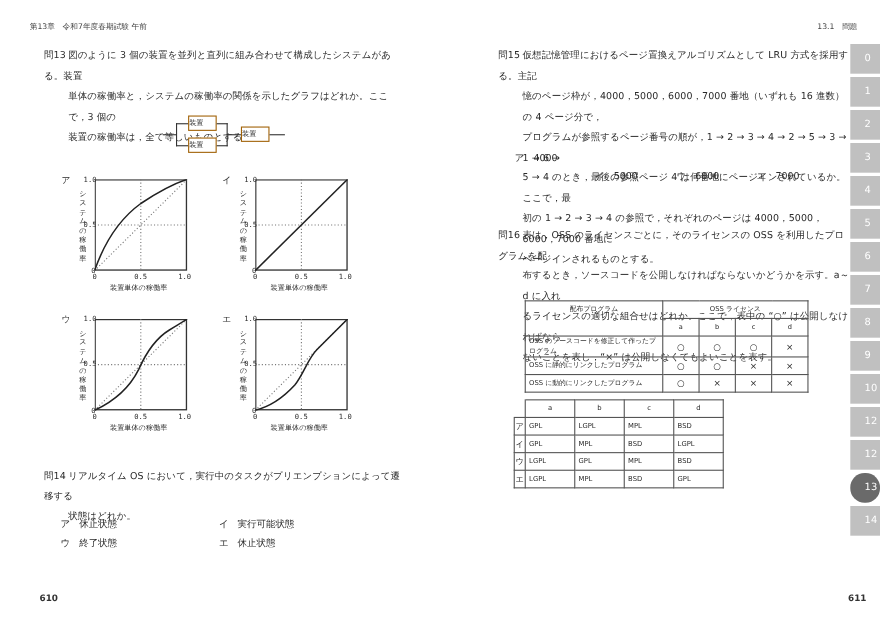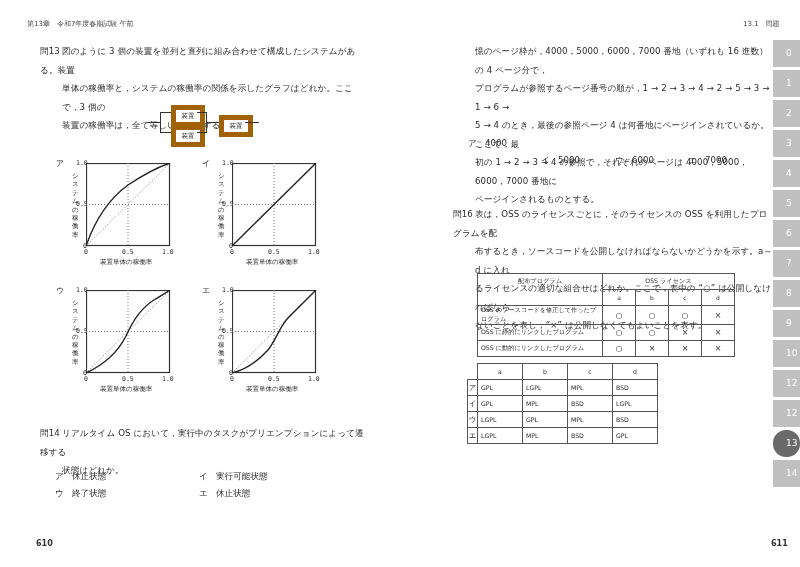--- a/index.html
+++ b/index.html
@@ -6,22 +6,22 @@
   body{width:800px;height:567px;position:relative;overflow:hidden;
        font-family:"DejaVu Sans","Liberation Sans",sans-serif;color:#2a2a2a;}
   .abs{position:absolute;}
   .hdr{font-size:7px;color:#444;}
   .q{font-size:8.6px;line-height:18.5px;letter-spacing:0.1px;}
   .q .num{display:inline-block;width:22px;}
   .q .ind{padding-left:22px;}
   .opt{font-size:8.6px;}
   .pageno{font-size:8px;font-weight:bold;color:#333;}
   
-  .dev{position:absolute;width:24px;height:12px;border:5px solid #a16207;background:#fff;
-       font-size:6.5px;text-align:center;line-height:12px;}
+  .dev{position:absolute;width:24px;height:12px;border:1px solid #a16207;background:#fff;
+       font-size:6.5px;text-align:left;line-height:12px;}
   .ln{position:absolute;background:#333;}
   
   .chart-label{font-size:8px;}
   .tick{font-size:6.5px;font-family:"DejaVu Sans Mono","Liberation Mono",monospace;}
   .axis-x{font-size:6.5px;}
   .axis-y{font-size:6.5px;width:8px;line-height:8.4px;text-align:left;}
   
   table{border-collapse:collapse;font-size:6.2px;}
   td,th{border:1px solid #555;font-weight:normal;}
   .t1 td{height:15px;padding:0 3px;}
@@ -140,20 +140,21 @@
   <div class="ind">状態はどれか。</div>
 </div>
 <div class="abs opt" style="left:55px;top:471px;"><span>ア</span>&nbsp;&nbsp;&nbsp;<span>休止状態</span></div>
 <div class="abs opt" style="left:199px;top:471px;"><span>イ</span>&nbsp;&nbsp;&nbsp;<span>実行可能状態</span></div>
 <div class="abs opt" style="left:55px;top:488px;"><span>ウ</span>&nbsp;&nbsp;&nbsp;<span>終了状態</span></div>
 <div class="abs opt" style="left:199px;top:488px;"><span>エ</span>&nbsp;&nbsp;&nbsp;<span>休止状態</span></div>
 
 <div class="abs pageno" style="left:13px;top:539px;margin-left:23px;">610</div>
 
 <div class="abs q" style="left:453px;top:42px;width:320px;">
+  <div><span class="num">問15</span><span>仮想記憶管理におけるページ置換えアルゴリズムとして LRU 方式を採用する。主記</span></div>
   <div class="ind">憶のページ枠が，4000，5000，6000，7000 番地（いずれも 16 進数）の 4 ページ分で，</div>
   <div class="ind">プログラムが参照するページ番号の順が，1 → 2 → 3 → 4 → 2 → 5 → 3 → 1 → 6 →</div>
   <div class="ind">5 → 4 のとき，最後の参照ページ 4 は何番地にページインされているか。ここで，最</div>
   <div class="ind">初の 1 → 2 → 3 → 4 の参照で，それぞれのページは 4000，5000，6000，7000 番地に</div>
   <div class="ind">ページインされるものとする。</div>
 </div>
 <div class="abs opt" style="left:468px;top:138px;"><span>ア</span>&nbsp;&nbsp;&nbsp;<span>4000</span></div>
 <div class="abs opt" style="left:541px;top:155px;"><span>イ</span>&nbsp;&nbsp;&nbsp;<span>5000</span></div>
 <div class="abs opt" style="left:615px;top:155px;"><span>ウ</span>&nbsp;&nbsp;&nbsp;<span>6000</span></div>
 <div class="abs opt" style="left:688px;top:155px;"><span>エ</span>&nbsp;&nbsp;&nbsp;<span>7000</span></div>

